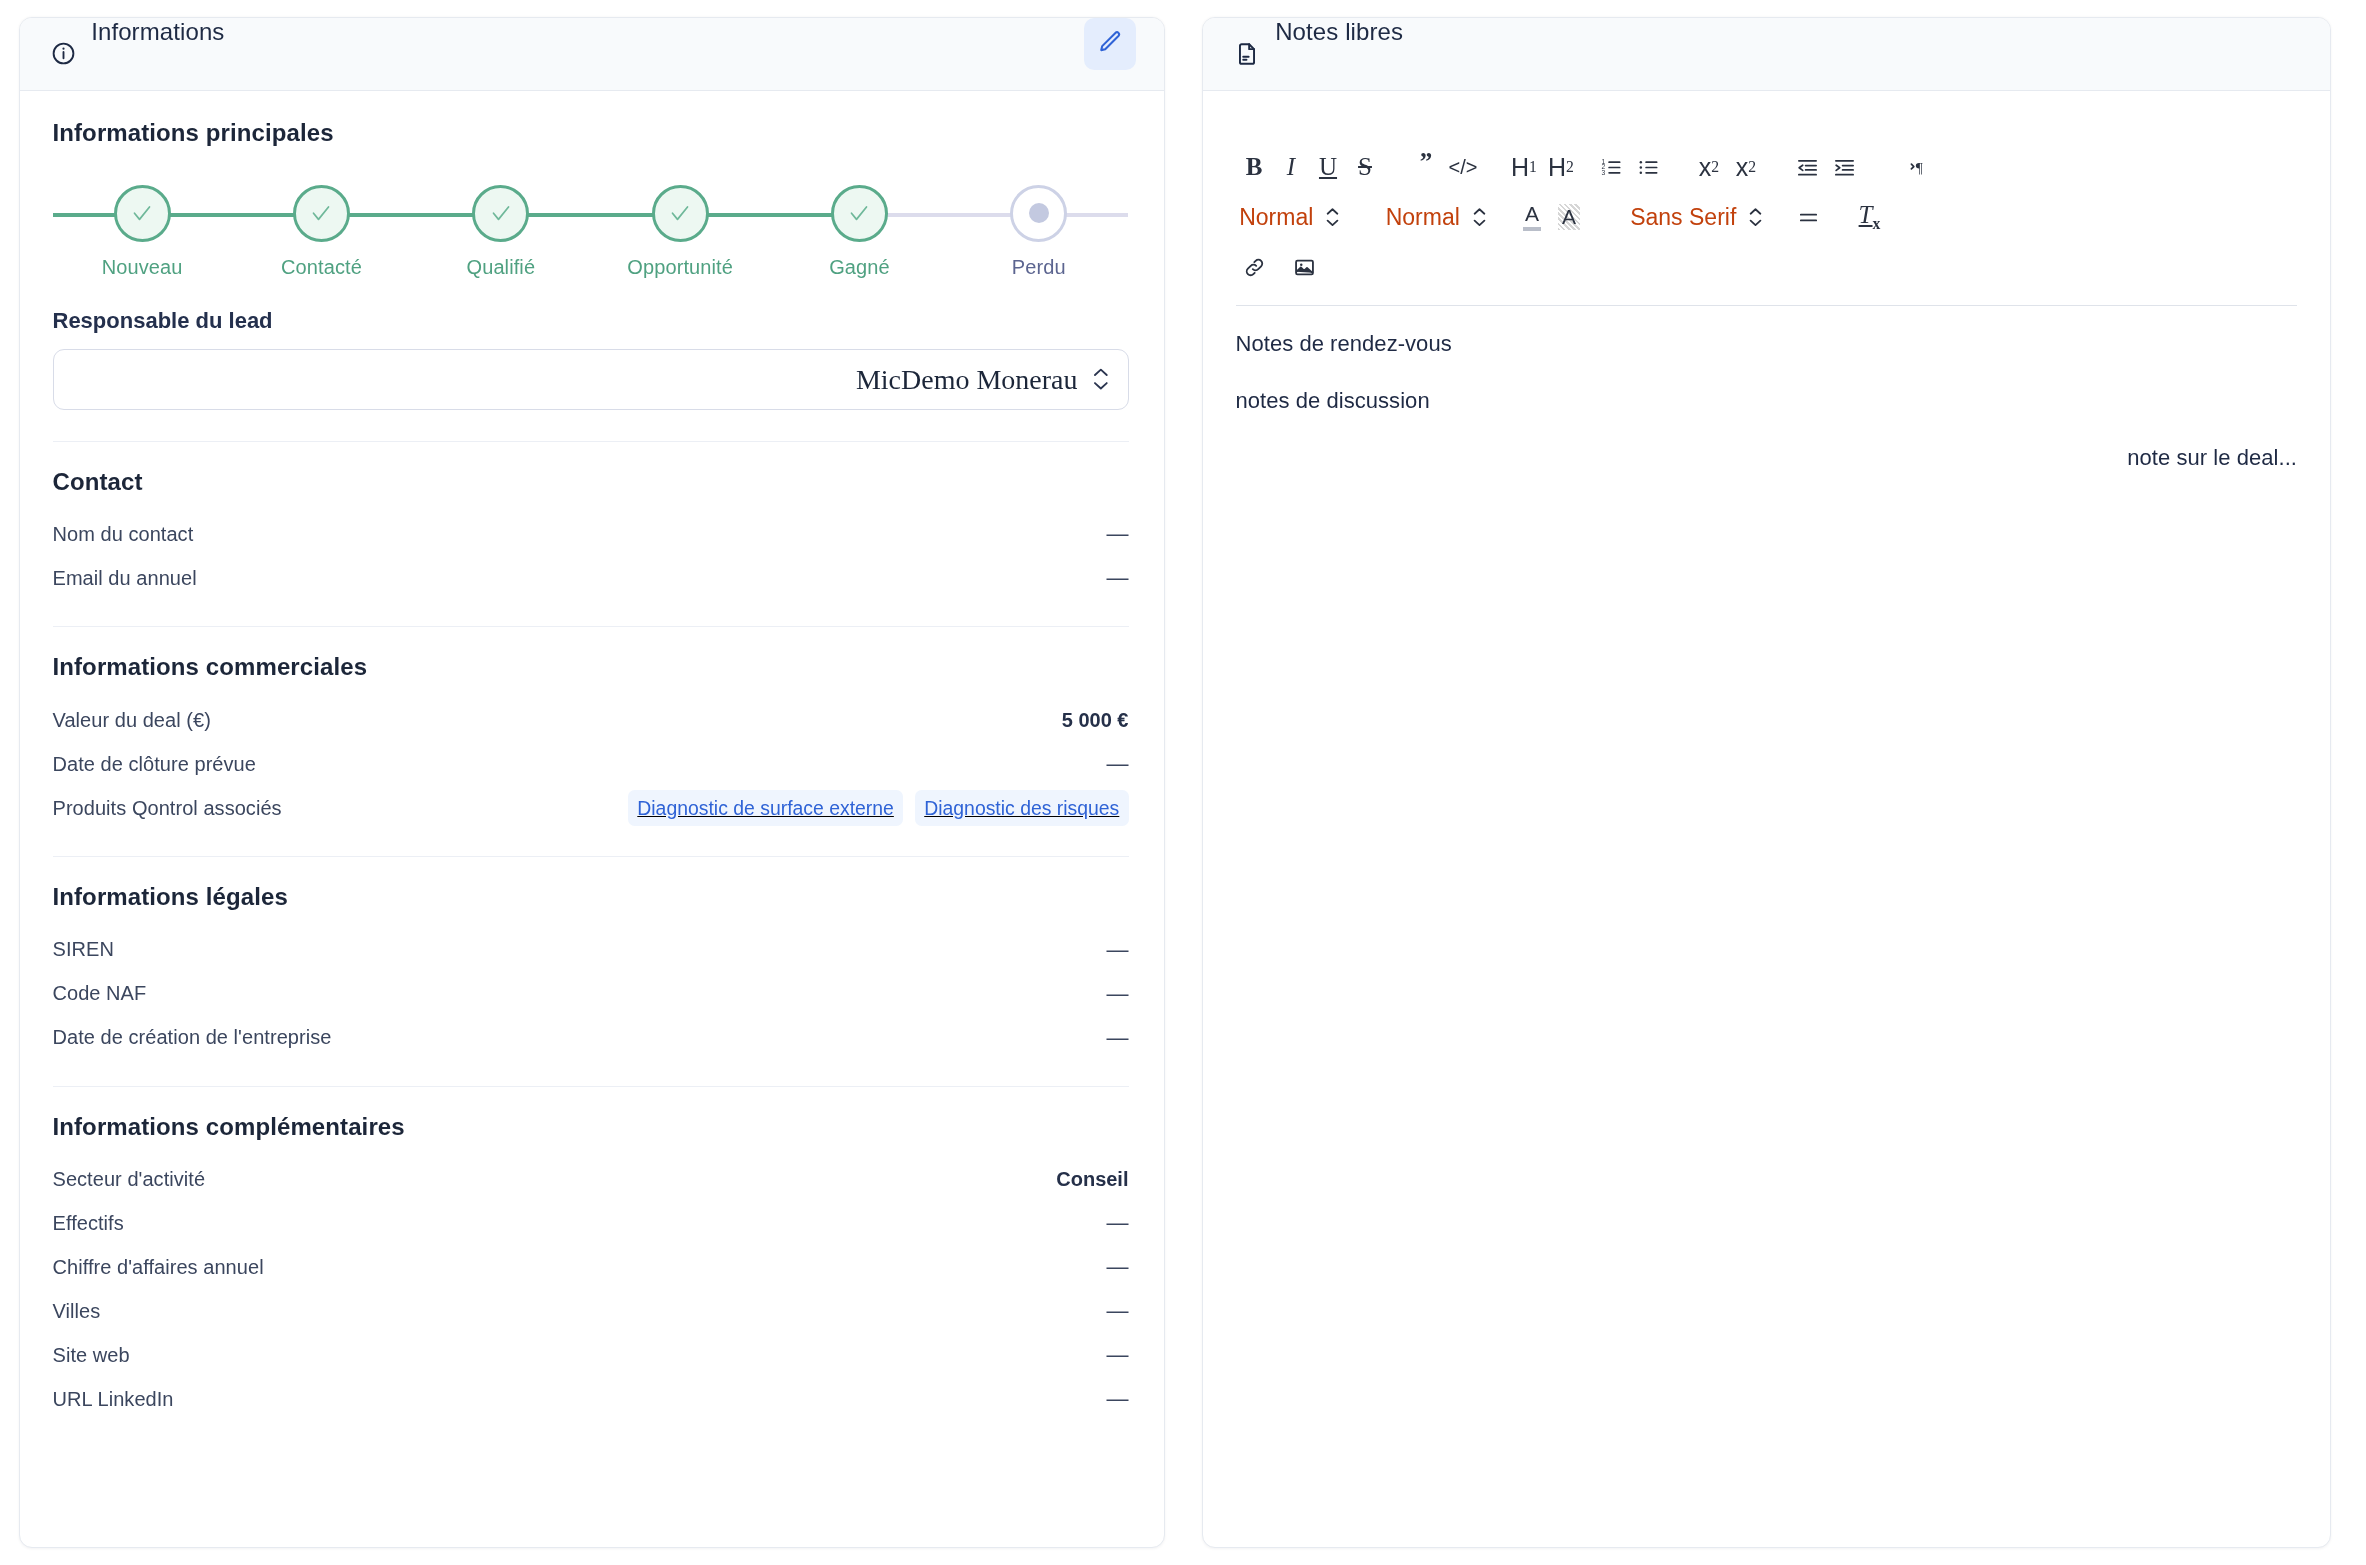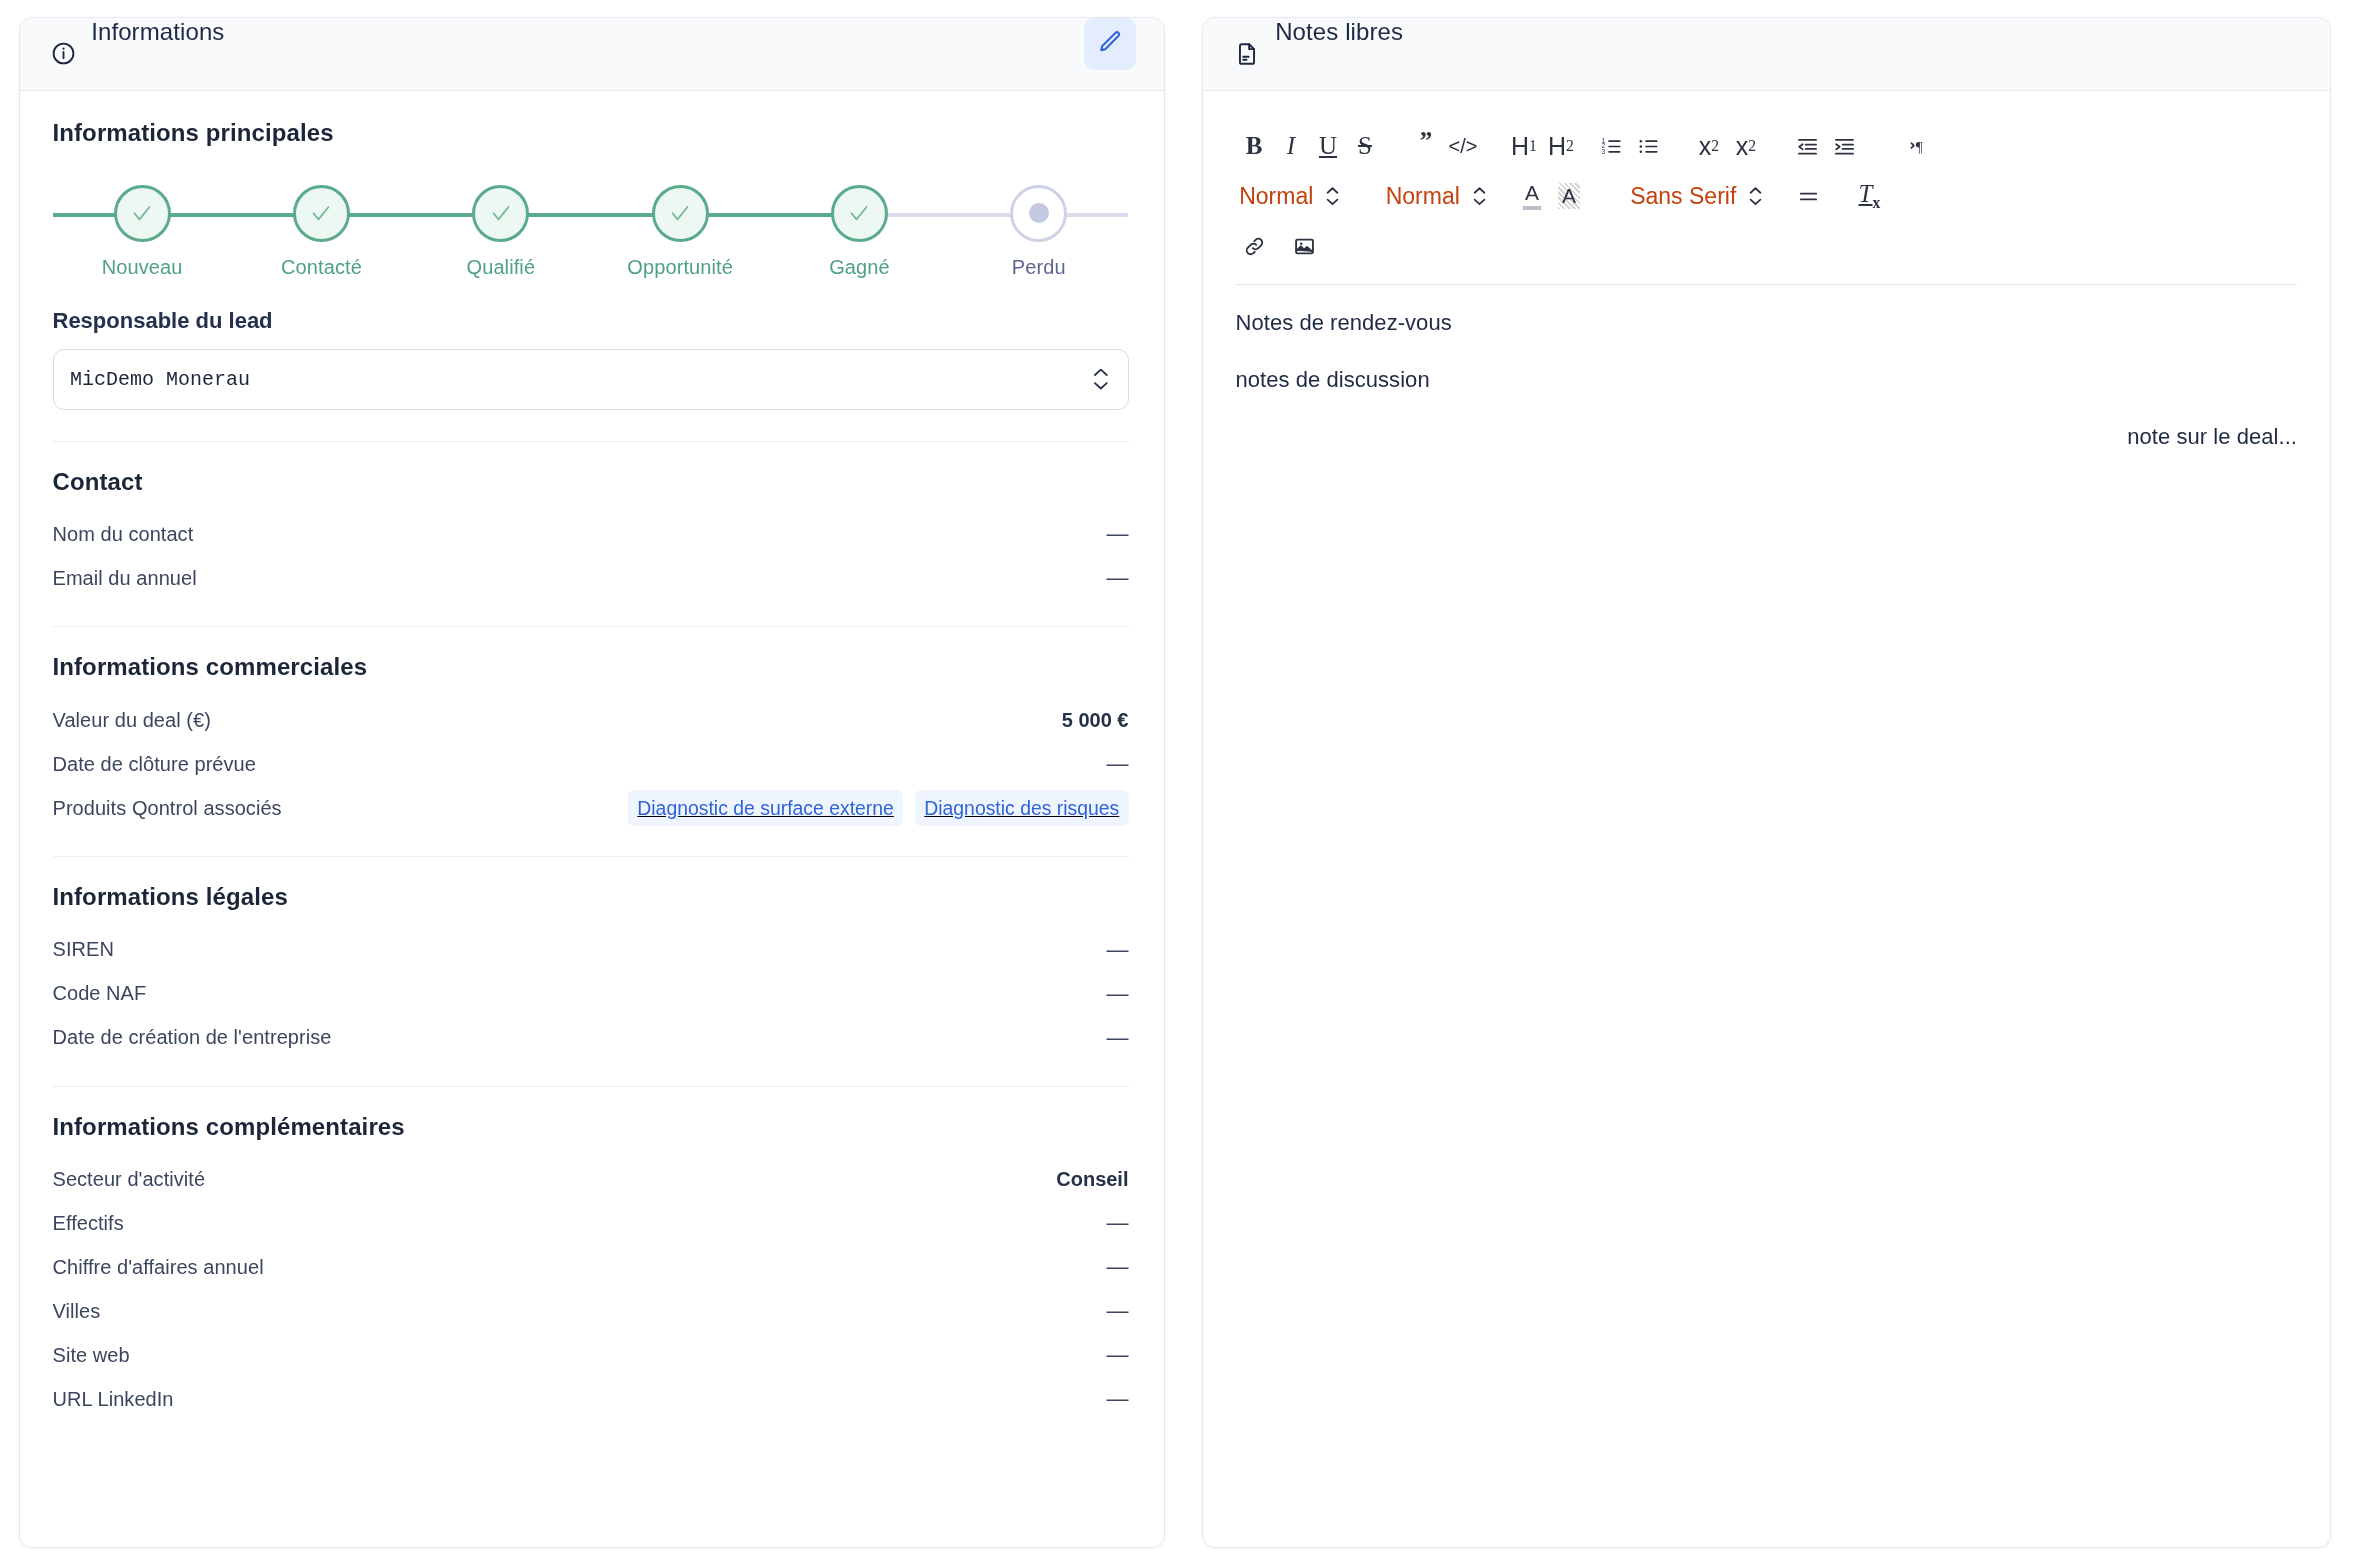--- a/index.html
+++ b/index.html
@@ -120,27 +120,28 @@
     color: #24304d;
     font-weight: 700;
     margin-bottom: 14.8px;
   }
   .select-wrap { position: relative; margin-bottom: 31px; }
   select.lead-select {
     appearance: none; -webkit-appearance: none;
     width: 100%;
     height: 61px;
     padding: 0 50px 0 16.6px;
-    font-size: 20px;
-    font-family: Liberation Mono, monospace;
+    font-size: 28px;
+    font-family: Liberation Serif, serif;
     color: #1c2639;
     border: 0.9px solid #d8dce8;
     border-radius: 11px;
     background: #ffffff;
     cursor: pointer;
+    text-align: right;
   }
   .select-arrows {
     position: absolute;
     right: 20px; top: 50%;
     transform: translateY(-50%);
     pointer-events: none;
     display: flex; flex-direction: column; gap: 3.7px;
     color: #2b3550;
   }
 
@@ -178,21 +179,21 @@
     background: #eff5fe;
     color: #2f63d6;
     font-size: 19.4px;
     border-radius: 6.5px;
     padding: 6.5px 9.2px;
     white-space: nowrap;
     cursor: pointer;
   }
 
   
-  .right { flex: 1 1 auto; }
+  .right { flex: 1 1 auto; gap: 21px; }
   .right-body { padding: 22px 33px 0 33px; display:flex; flex-direction:column; height:100%; }
 
   .toolbar {
     display: flex;
     flex-wrap: wrap;
     align-items: center;
     row-gap: 9.2px;
     padding: 13px 0 16.6px 0;
     border-bottom: 0.9px solid #dfe3ea;
     margin-bottom: 24px;

